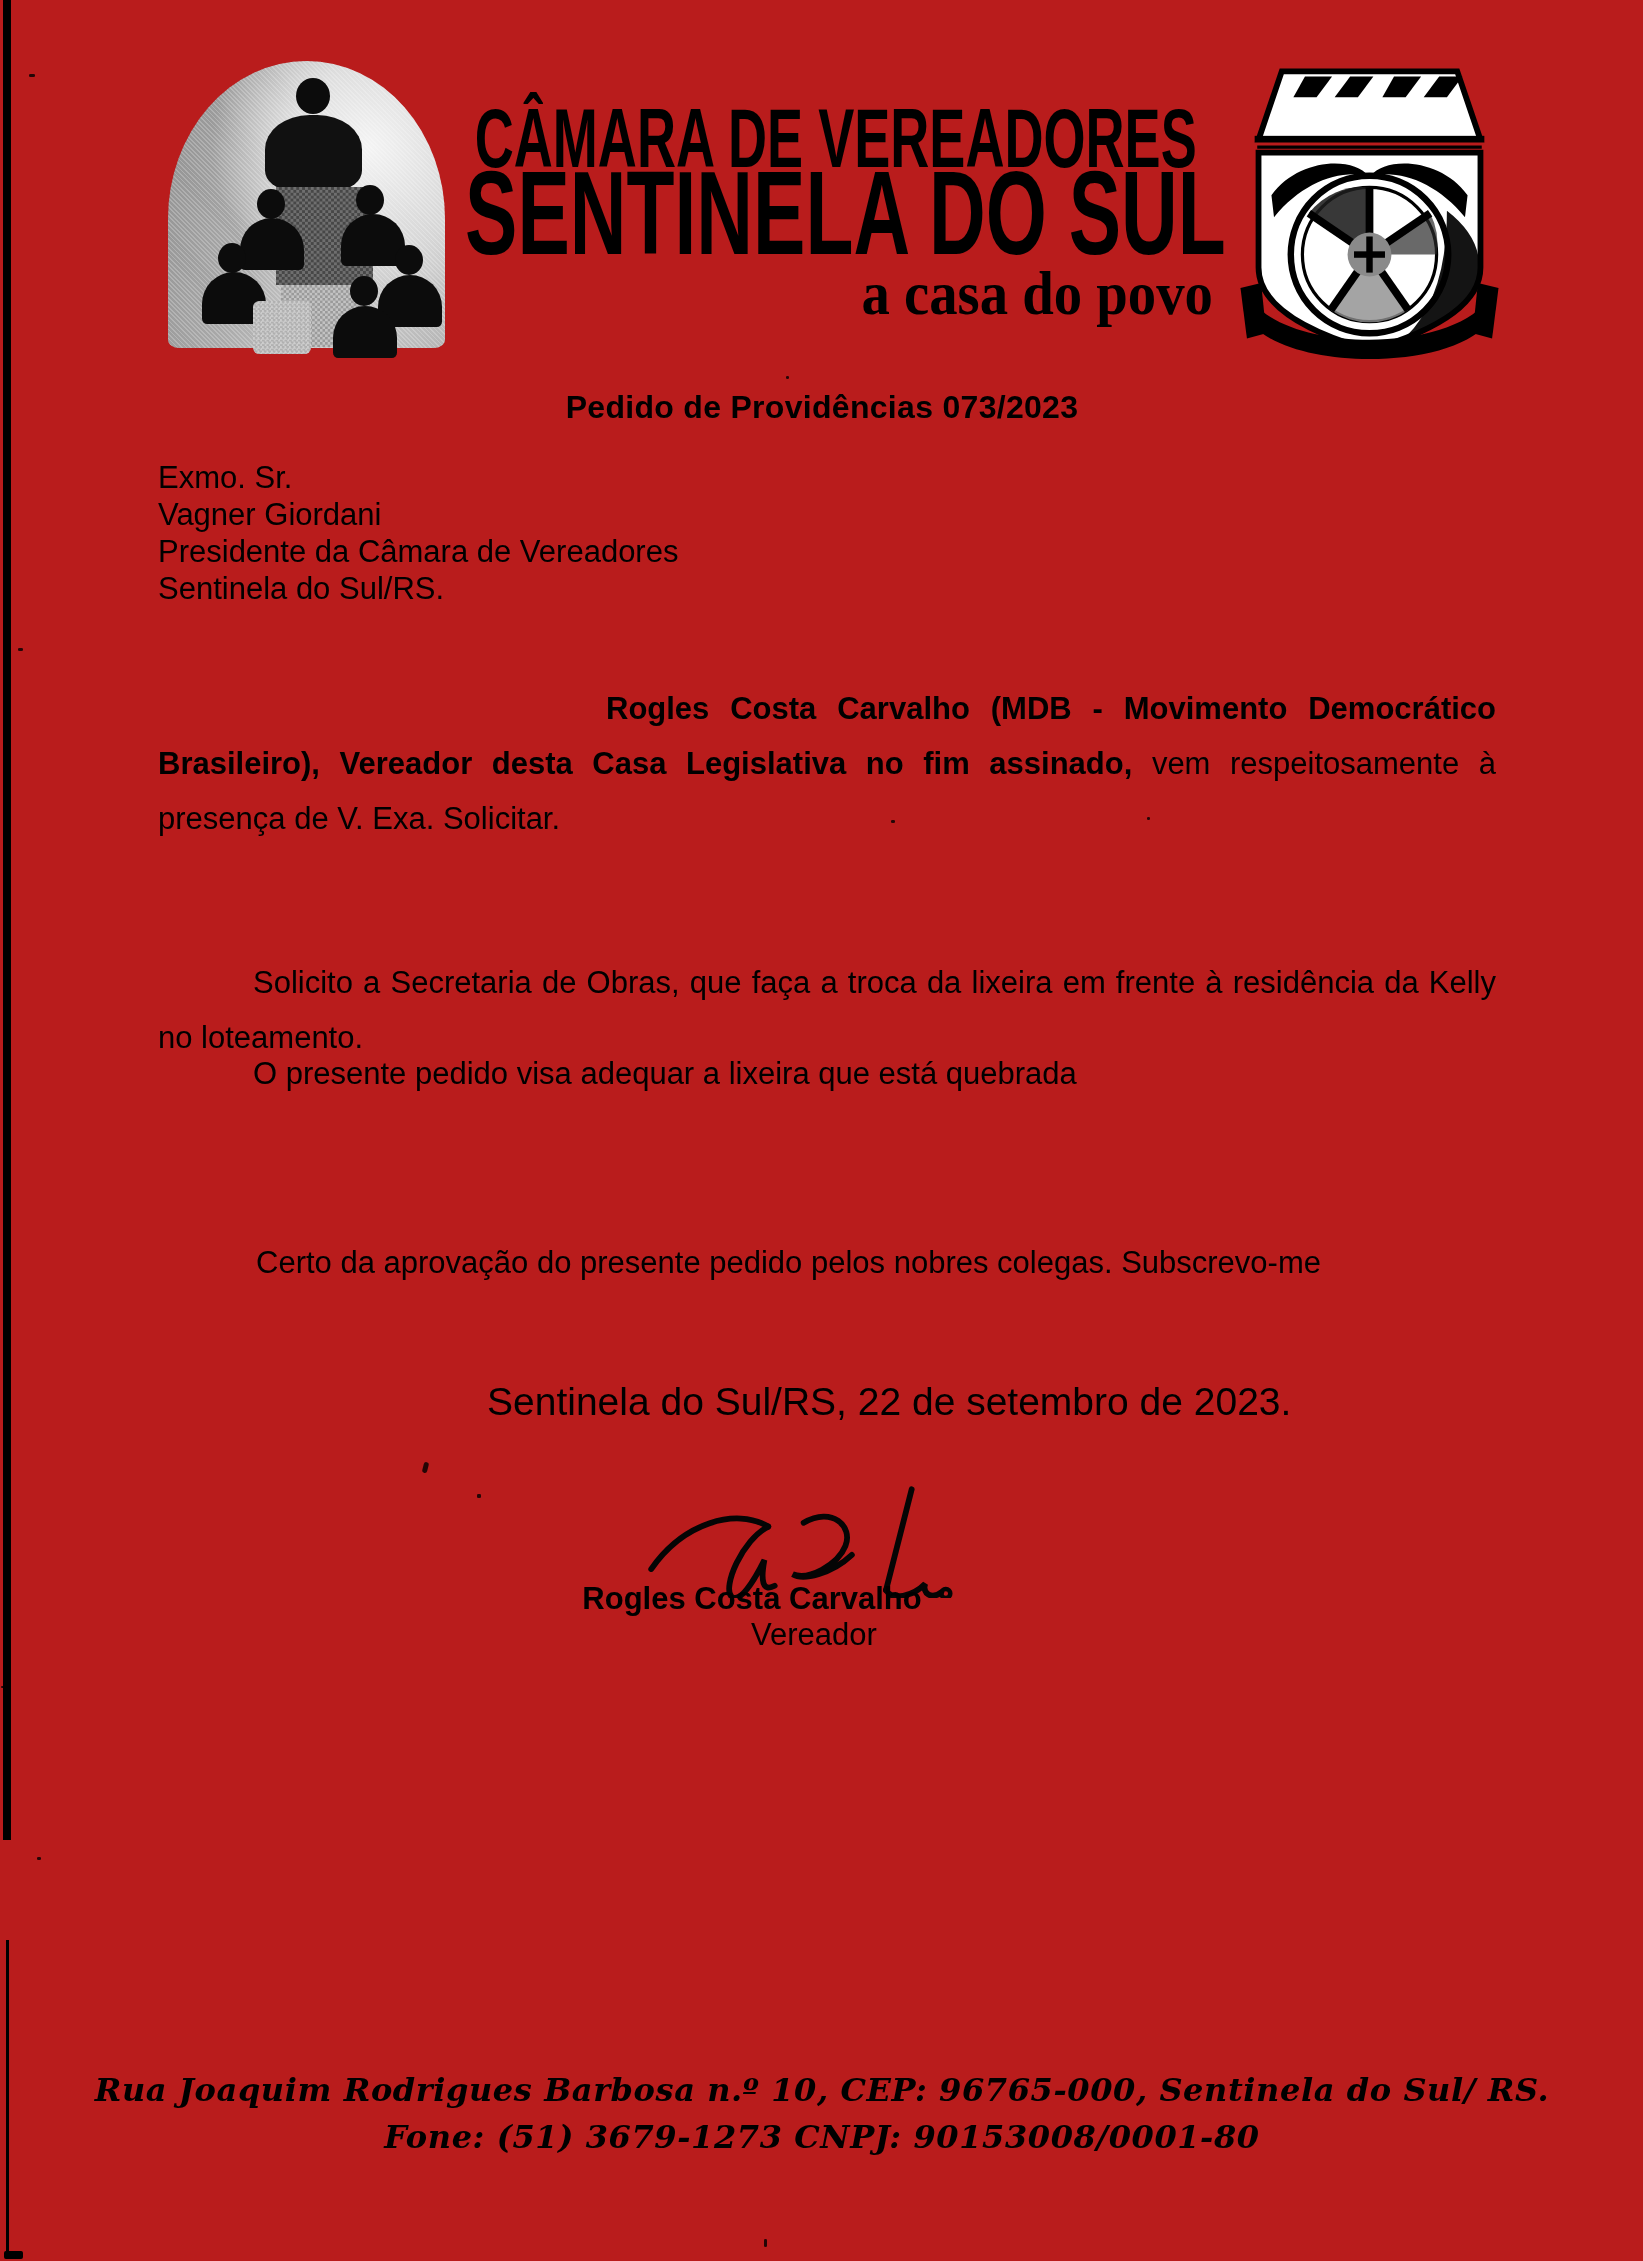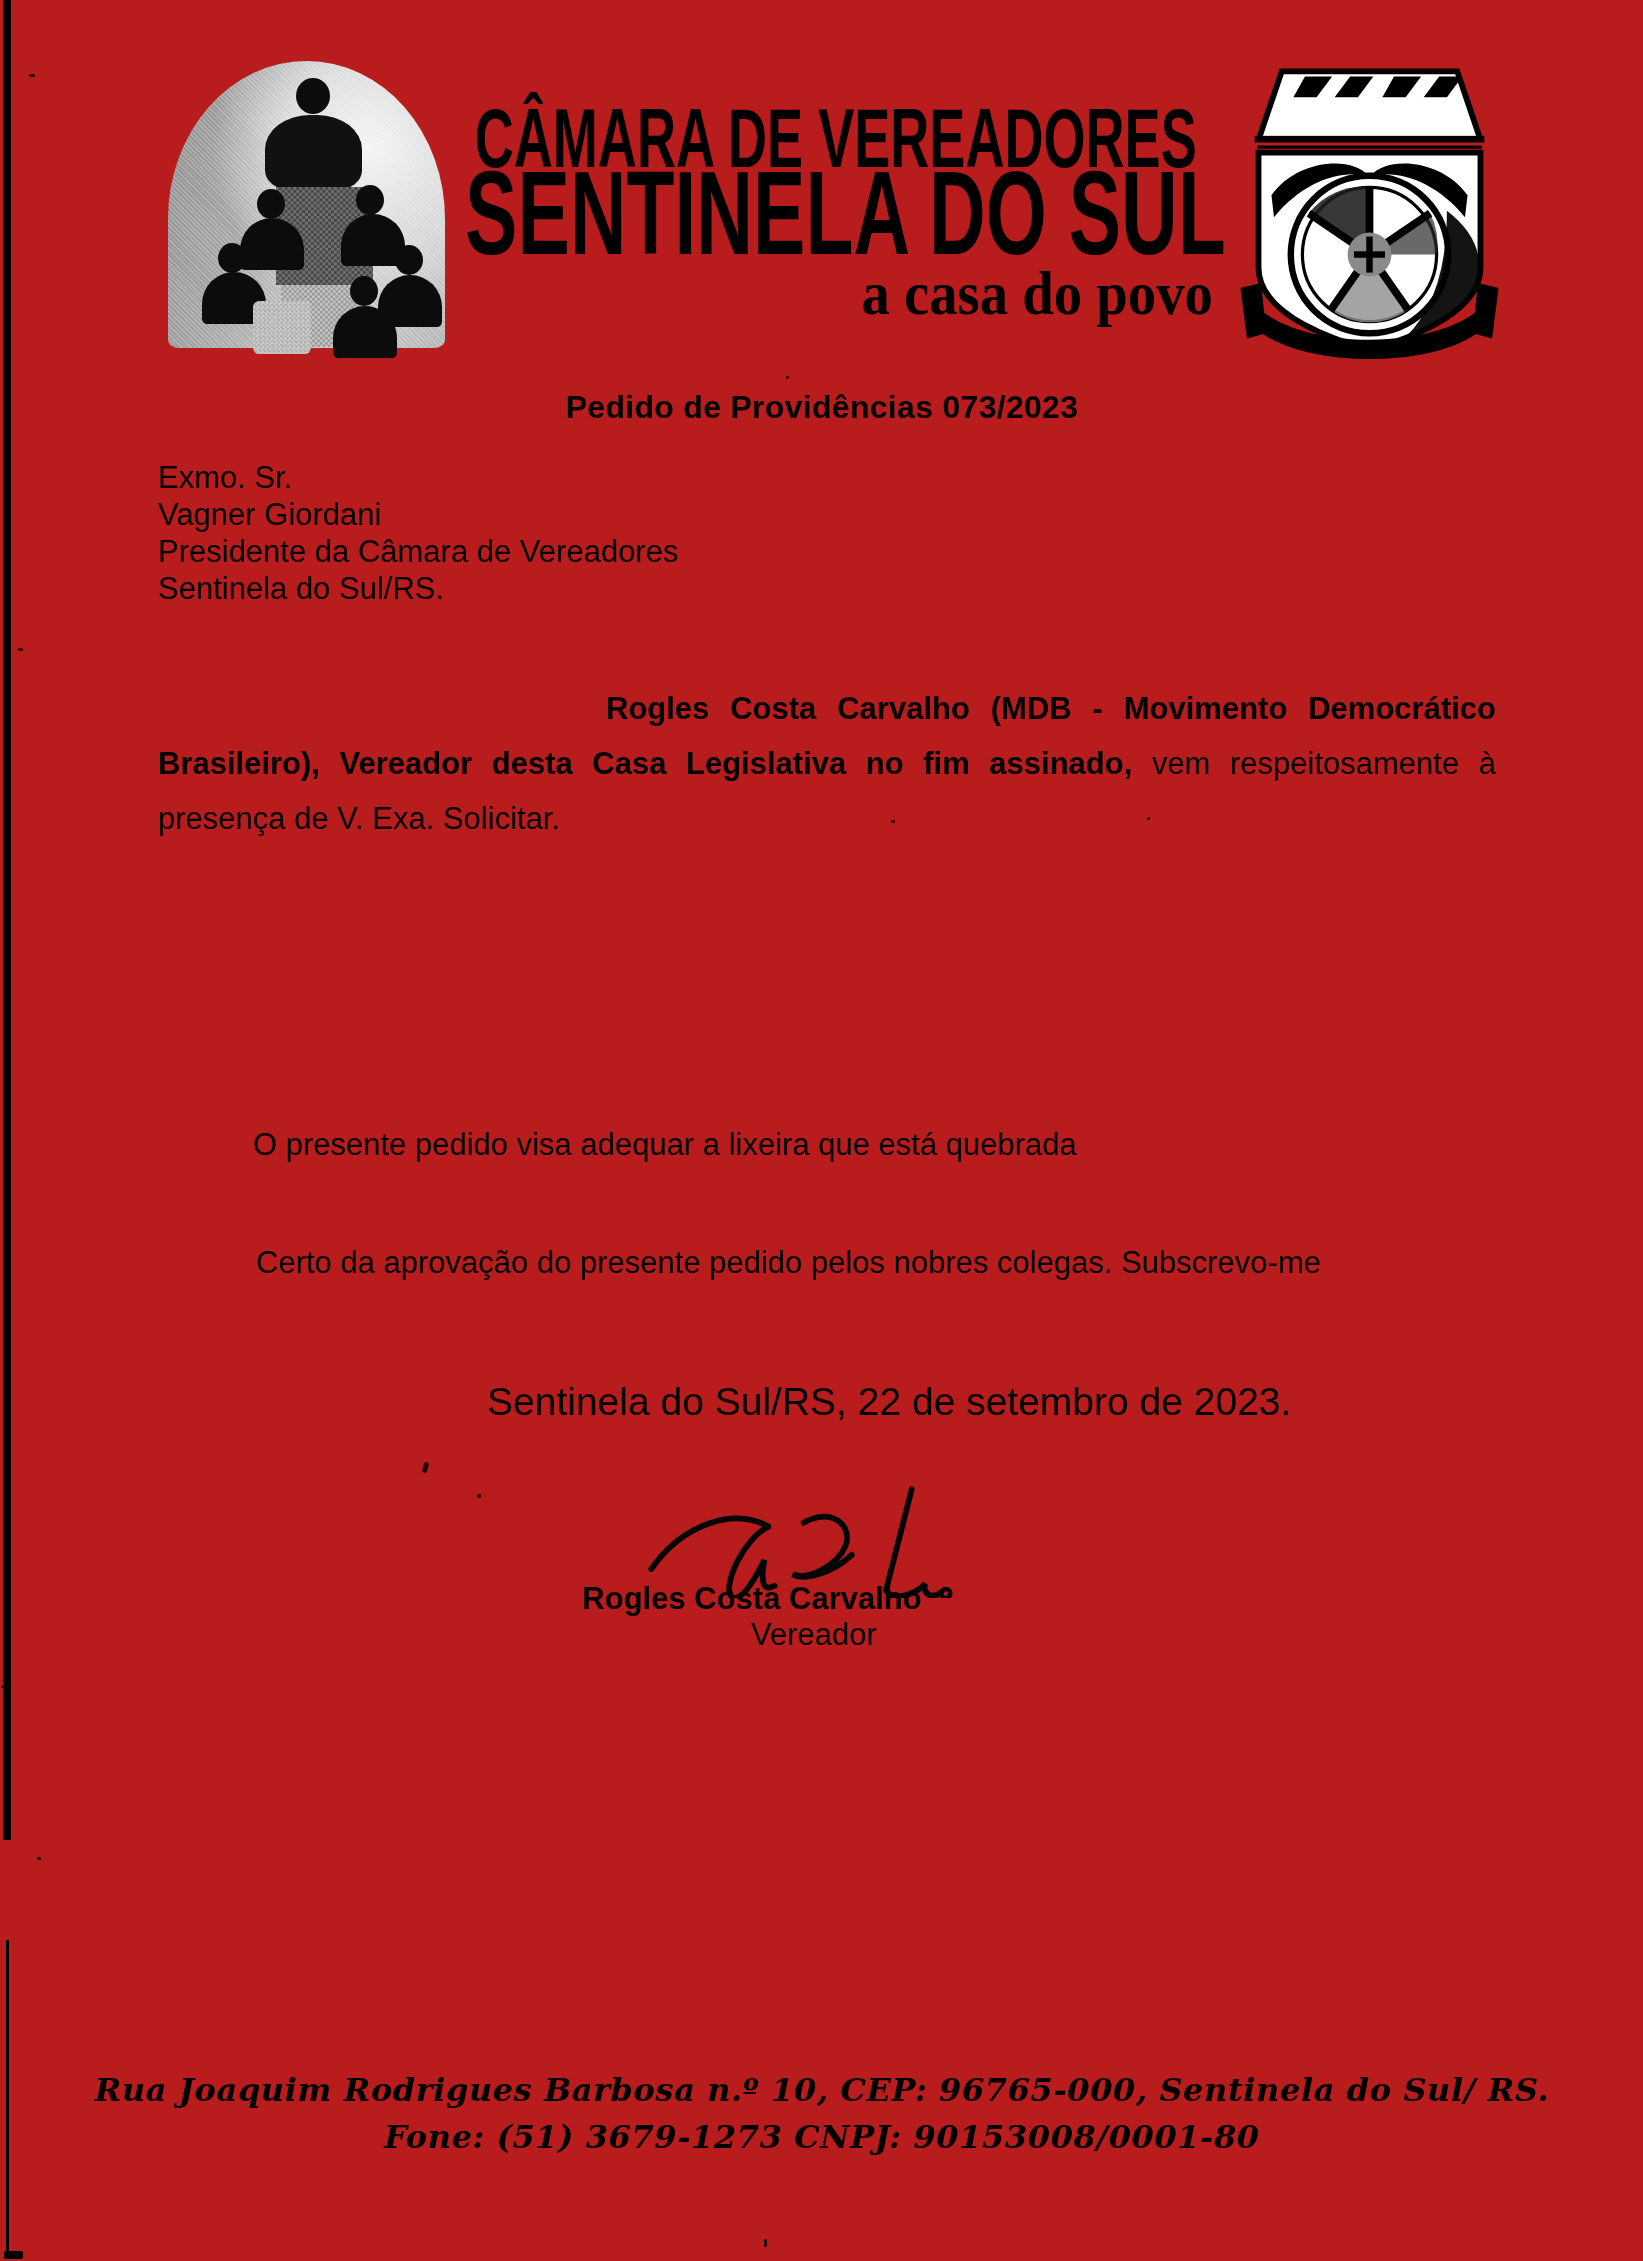--- a/index.html
+++ b/index.html
@@ -42,21 +42,21 @@
   .crest{left:1234px;top:61px;width:271px;height:300px;}
 
   
   .doc-title{left:0;top:387px;width:1644px;text-align:center;
     font-size:32px;font-weight:bold;line-height:41px;letter-spacing:0.3px;}
   .addressee{left:158px;top:459px;width:902px;font-size:31px;line-height:37px;}
   .bodytext{left:158px;width:1338px;font-size:31px;line-height:55px;
     text-align:justify;}
   .p-intro{top:681px;text-indent:448px;}
   .p-request{top:955px;text-indent:95px;}
-  .p-note{top:1117px;text-indent:95px;text-align:left;}
+  .p-note{top:1046px;text-indent:95px;text-align:left;}
   .p-closing{top:1235px;text-indent:98px;text-align:left;}
   .dateline{left:487px;top:1383px;font-size:39px;line-height:37px;}
 
   .sig-svg{left:638px;top:1479px;width:348px;height:119px;}
   .sig-name{left:0;top:1581px;width:1504px;text-align:center;
     font-size:31px;font-weight:bold;line-height:36px;}
   .sig-role{left:0;top:1617px;width:1628px;text-align:center;
     font-size:31px;line-height:36px;}
 
   .footer{left:0;top:2067px;width:1644px;text-align:center;
@@ -145,20 +145,21 @@
 
   <div class="abs addressee">
     <div>Exmo. Sr.</div>
     <div>Vagner Giordani</div>
     <div>Presidente da Câmara de Vereadores</div>
     <div>Sentinela do Sul/RS.</div>
   </div>
 
   <div class="abs bodytext p-intro"><b>Rogles Costa Carvalho (MDB - Movimento Democrático Brasileiro), Vereador desta Casa Legislativa no fim assinado,</b><span> vem respeitosamente à presença de V. Exa. Solicitar.</span></div>
 
+  <div class="abs bodytext p-request">Solicito a Secretaria de Obras, que faça a troca da lixeira em frente à residência da Kelly no loteamento.</div>
 
   <div class="abs bodytext p-note">O presente pedido visa adequar a lixeira que está quebrada</div>
 
   <div class="abs bodytext p-closing">Certo da aprovação do presente pedido pelos nobres colegas. Subscrevo-me</div>
 
   <div class="abs dateline">Sentinela do Sul/RS, 22 de setembro de 2023.</div>
 
   <svg class="abs sig-svg" viewBox="0 0 540 185">
     <g fill="none" stroke="#050505" stroke-width="9" stroke-linecap="round">
       <path d="M20,140 C70,68 152,44 202,74"></path>

